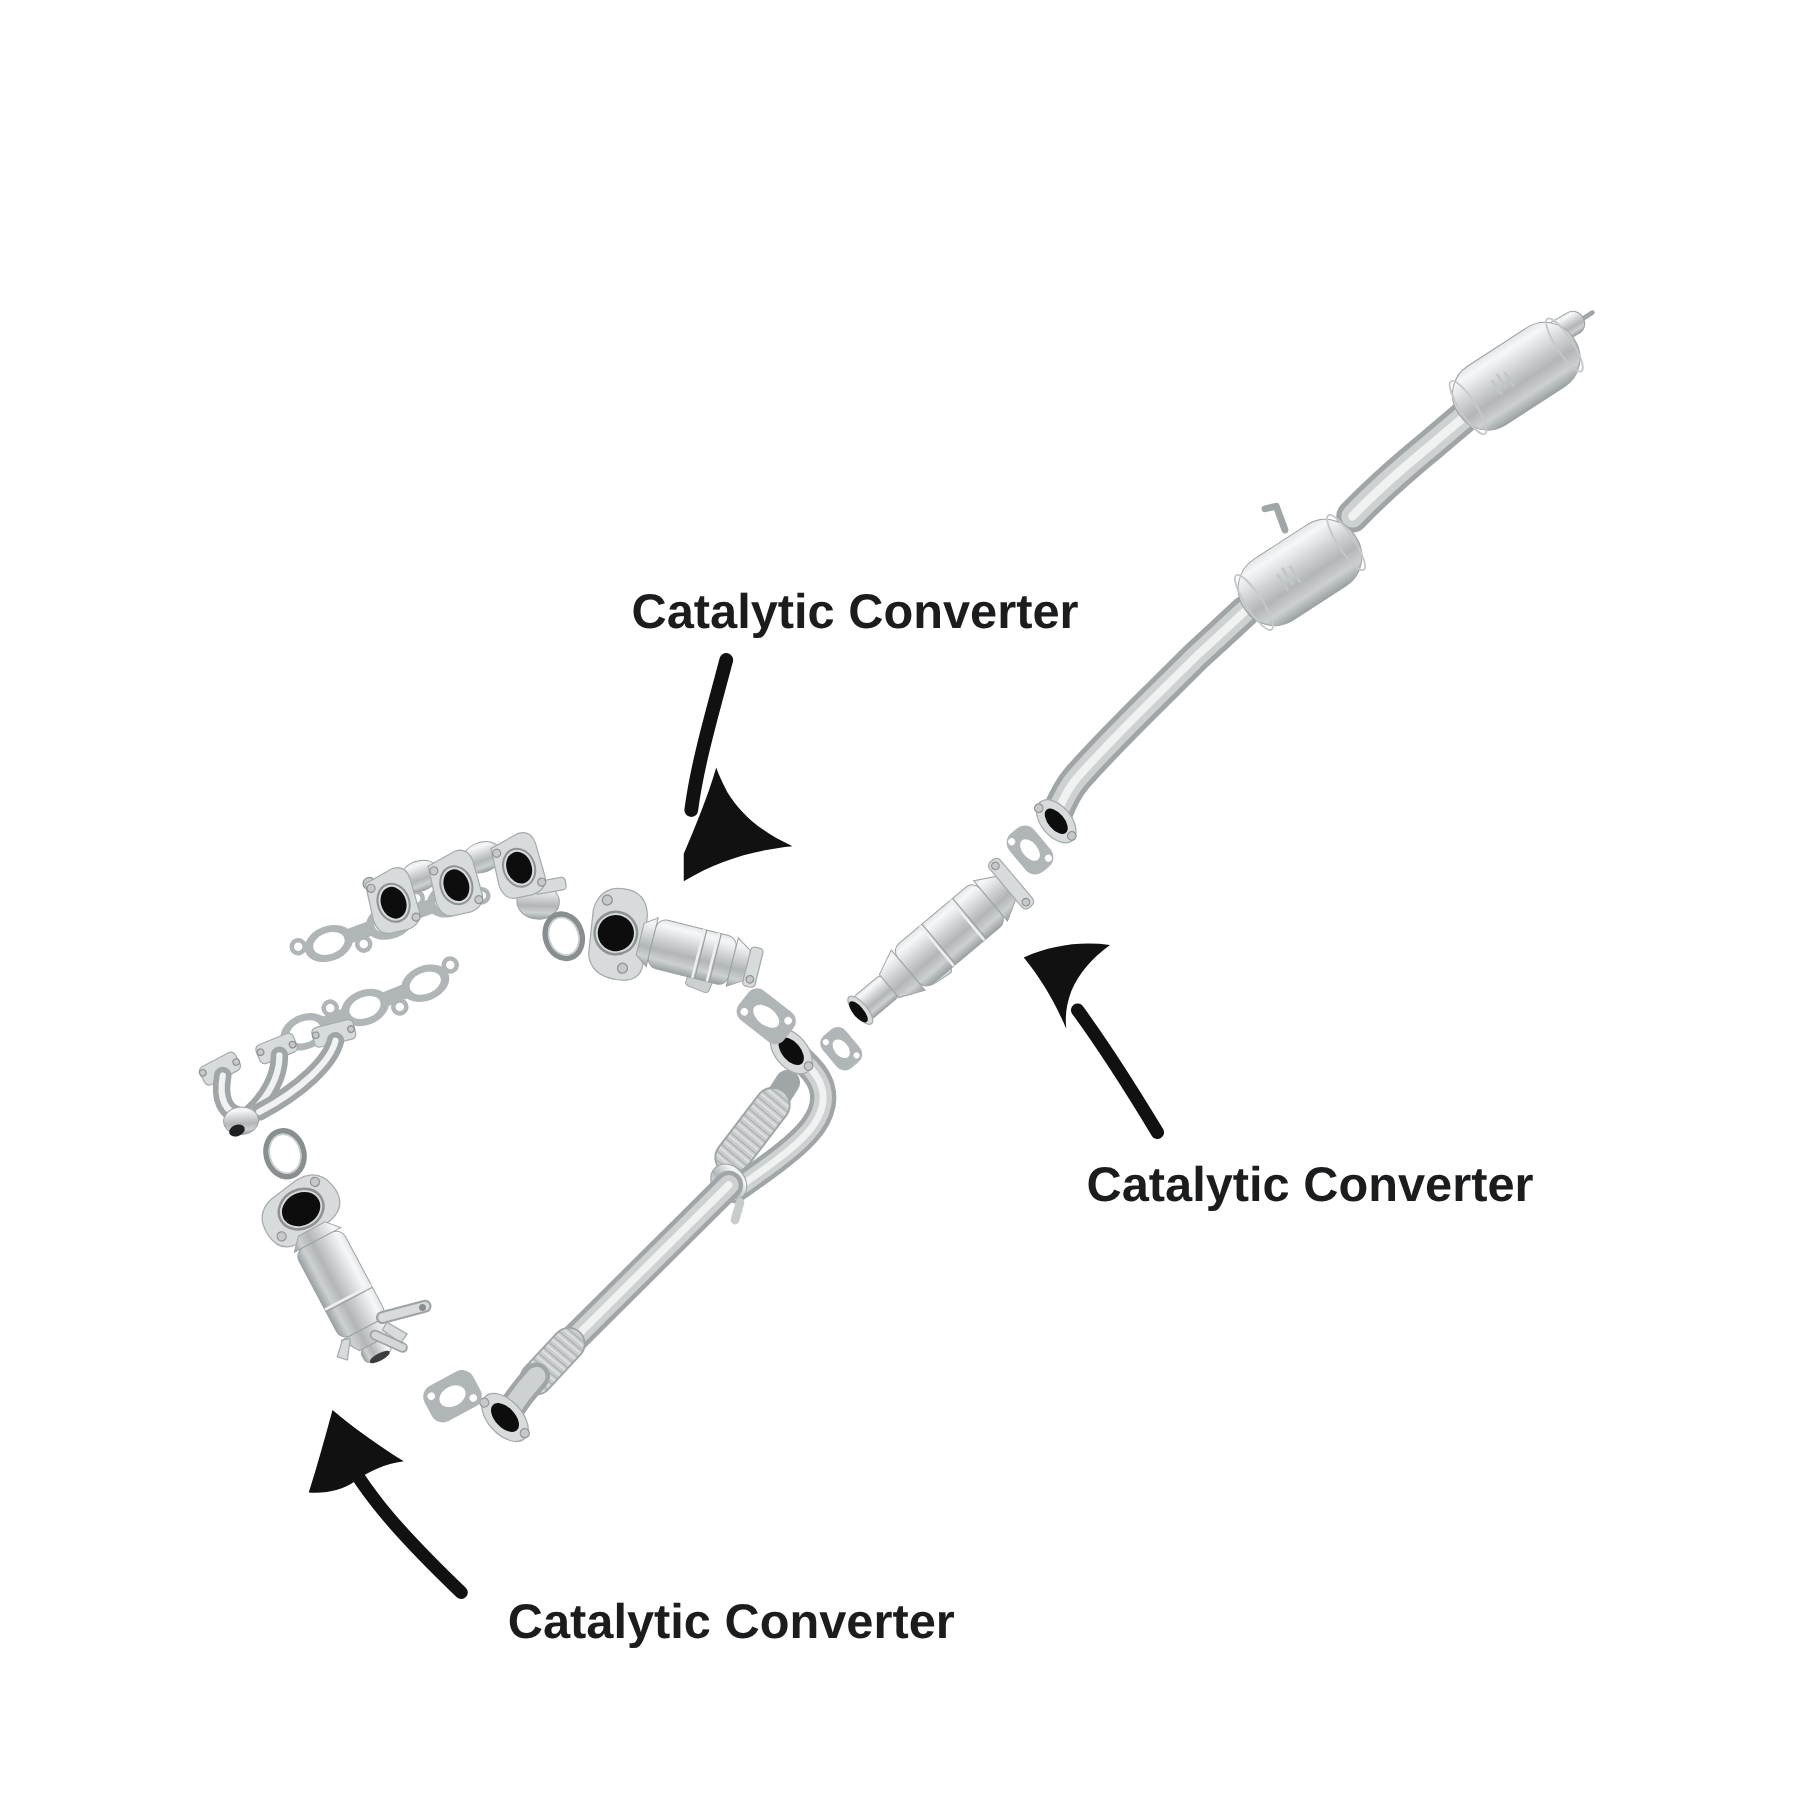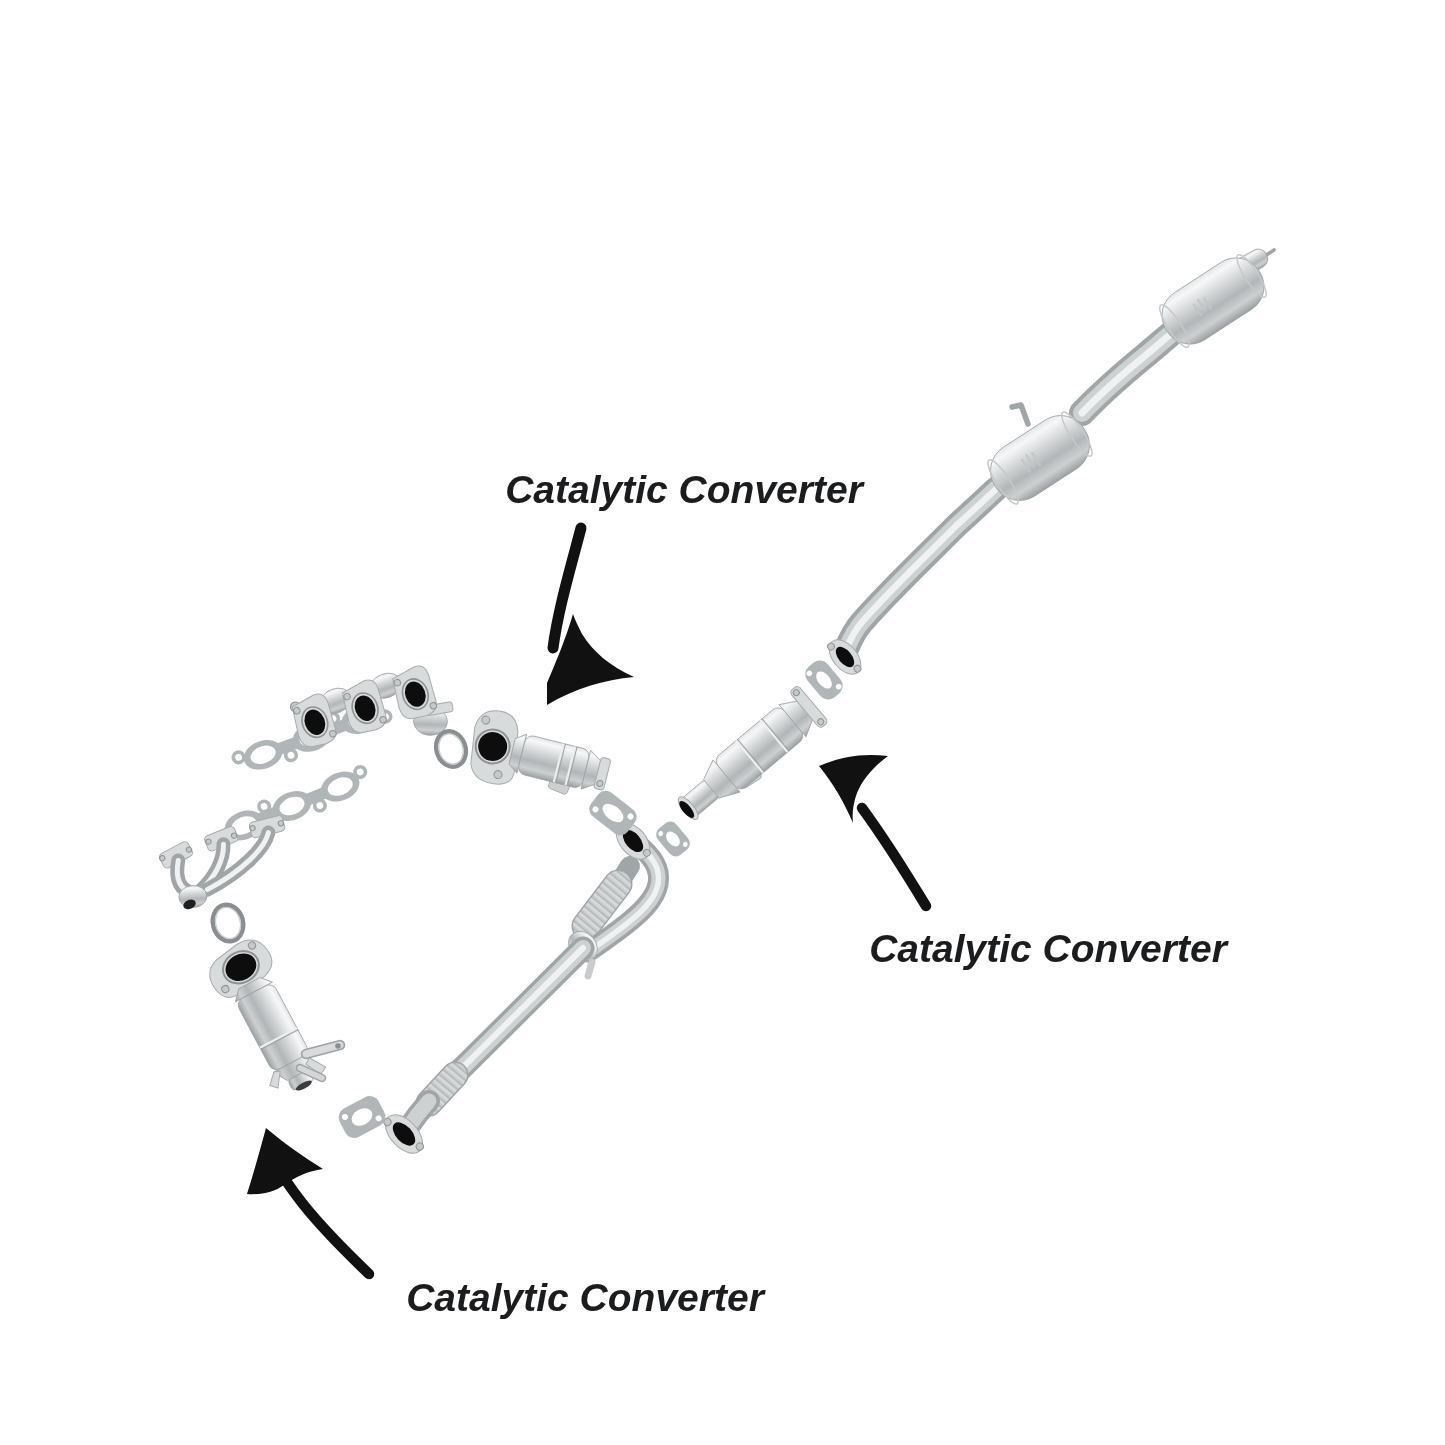--- a/index.html
+++ b/index.html
@@ -5,21 +5,21 @@
   html,body{margin:0;padding:0;background:#ffffff;}
   .stage{
     position:relative;width:1445px;height:1445px;background:#ffffff;
     overflow:hidden;font-family:"Liberation Sans",sans-serif;
   }
   .stage svg{position:absolute;left:0;top:0;}
   .label{
     position:absolute;transform:translate(-50%,-50%);
     font-family:"Liberation Sans",sans-serif;
     font-weight:700;font-size:39px;letter-spacing:0px;
-    color:#1b1c1e;white-space:nowrap;font-style:italic;
+    color:#1b1c1e;white-space:nowrap;
   }
   
   .po{fill:none;stroke:#a0a5a7;stroke-linecap:round;stroke-linejoin:round;}
   .pm{fill:none;stroke:#cdd1d2;stroke-linecap:round;stroke-linejoin:round;}
   .ph{fill:none;stroke:#f0f2f2;stroke-linecap:round;stroke-linejoin:round;}
   .metal{fill:url(#met);stroke:#9da2a4;stroke-width:0.8;}
   .plate{fill:#d8dbdc;stroke:#a6abad;stroke-width:1;}
   .gasket{fill:#b0b6b7;}
   .ghole{fill:#ffffff;}
   .port{fill:#0d0d0e;}

